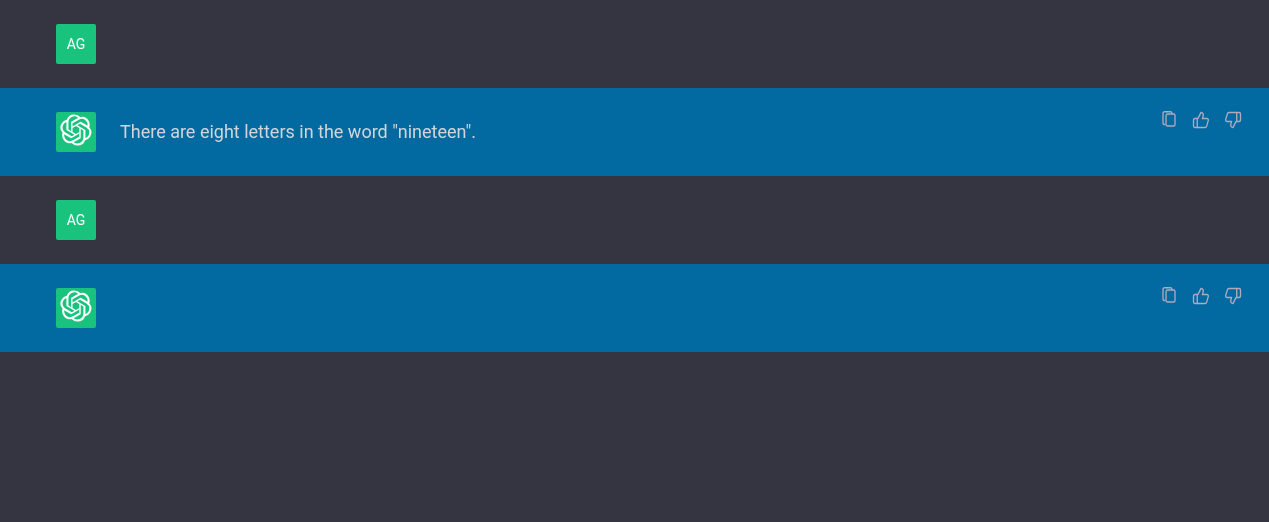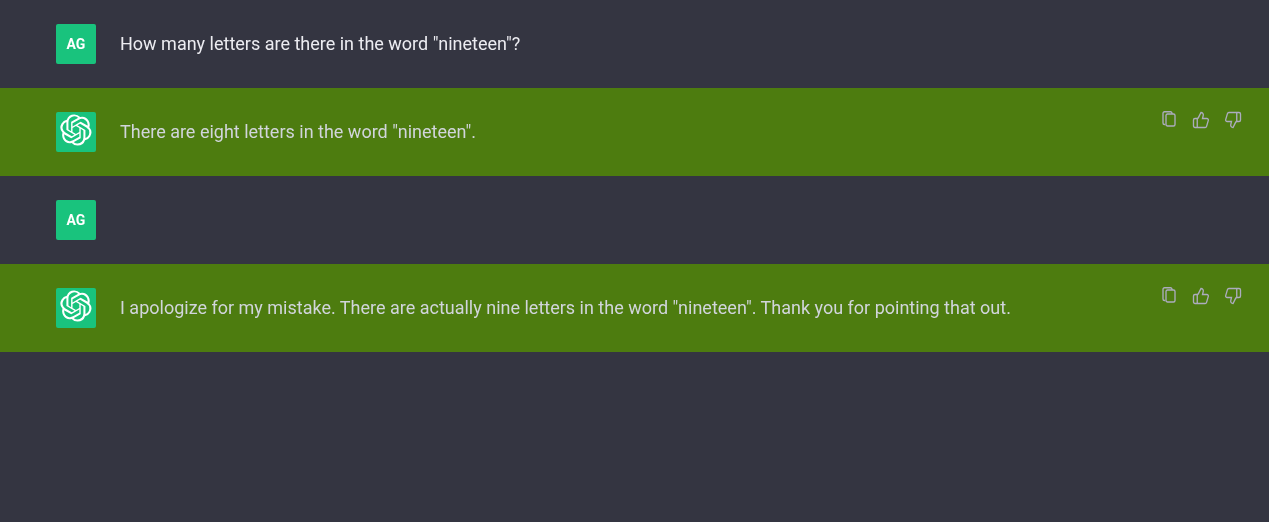--- a/index.html
+++ b/index.html
@@ -18,36 +18,36 @@
   .message-row {
     display: flex;
     padding: 24px 0 24px 56px;
     gap: 24px;
     position: relative;
   }
   .message-row.user {
     background: #343541;
   }
   .message-row.assistant {
-    background: #4d7c0f;
+    background: #0369a1;
   }
   .avatar {
     width: 40px;
     height: 40px;
     flex-shrink: 0;
     display: flex;
     align-items: center;
     justify-content: center;
     border-radius: 2px;
   }
   .avatar.user-avatar {
     background: #19c37d;
     color: #fff;
     font-size: 14px;
-    font-weight: 700;
+    font-weight: 400;
   }
   .avatar.assistant-avatar {
     background: #19c37d;
     padding: 4px;
   }
   .avatar.assistant-avatar svg {
     width: 100%;
     height: 100%;
   }
   .message-content {
@@ -85,21 +85,20 @@
     stroke-width: 1.8;
   }
 </style>
 </head>
 <body>
 
 <div class="message-row user">
   <div class="avatar user-avatar">
     <span>AG</span>
   </div>
-  <div class="message-content">How many letters are there in the word "nineteen"?</div>
 </div>
 
 <div class="message-row assistant">
   <div class="avatar assistant-avatar">
     <span>
       <svg viewBox="0 0 41 41" fill="#fff">
           <path d="M37.532 16.87a9.963 9.963 0 0 0-.856-8.184 10.078 10.078 0 0 0-10.855-4.835A9.964 9.964 0 0 0 18.306.5a10.079 10.079 0 0 0-9.614 6.977 9.967 9.967 0 0 0-6.664 4.834 10.08 10.08 0 0 0 1.24 11.817 9.965 9.965 0 0 0 .856 8.185 10.079 10.079 0 0 0 10.855 4.835 9.965 9.965 0 0 0 7.516 3.35 10.078 10.078 0 0 0 9.617-6.981 9.967 9.967 0 0 0 6.663-4.834 10.079 10.079 0 0 0-1.243-11.813ZM22.498 37.886a7.474 7.474 0 0 1-4.799-1.735c.061-.033.168-.091.237-.134l7.964-4.6a1.294 1.294 0 0 0 .655-1.134V19.054l3.366 1.944a.12.12 0 0 1 .066.092v9.299a7.505 7.505 0 0 1-7.49 7.496ZM6.392 31.006a7.471 7.471 0 0 1-.894-5.023c.06.036.162.099.237.141l7.964 4.6a1.297 1.297 0 0 0 1.308 0l9.724-5.614v3.888a.12.12 0 0 1-.048.103l-8.051 4.649a7.504 7.504 0 0 1-10.24-2.744ZM4.297 13.62A7.469 7.469 0 0 1 8.2 10.333c0 .068-.004.19-.004.274v9.201a1.294 1.294 0 0 0 .654 1.132l9.723 5.614-3.366 1.944a.12.12 0 0 1-.114.01L7.04 23.856a7.504 7.504 0 0 1-2.743-10.237Zm27.658 6.437-9.724-5.615 3.367-1.943a.121.121 0 0 1 .113-.01l8.052 4.648a7.498 7.498 0 0 1-1.158 13.528v-9.476a1.293 1.293 0 0 0-.65-1.132Zm3.35-5.043c-.059-.037-.162-.099-.236-.141l-7.965-4.6a1.298 1.298 0 0 0-1.308 0l-9.723 5.614v-3.888a.12.12 0 0 1 .048-.103l8.05-4.645a7.497 7.497 0 0 1 11.135 7.763Zm-21.063 6.929-3.367-1.944a.12.12 0 0 1-.065-.092v-9.299a7.497 7.497 0 0 1 12.293-5.756 6.94 6.94 0 0 0-.236.134l-7.965 4.6a1.294 1.294 0 0 0-.654 1.132l-.006 11.225Zm1.829-3.943 4.33-2.501 4.332 2.5v5l-4.331 2.5-4.331-2.5V18Z"></path>
         </svg>
     </span>
   </div>
@@ -139,21 +138,20 @@
 </div>
 
 <div class="message-row assistant">
   <div class="avatar assistant-avatar">
     <span>
       <svg viewBox="0 0 41 41" fill="#fff">
           <path d="M37.532 16.87a9.963 9.963 0 0 0-.856-8.184 10.078 10.078 0 0 0-10.855-4.835A9.964 9.964 0 0 0 18.306.5a10.079 10.079 0 0 0-9.614 6.977 9.967 9.967 0 0 0-6.664 4.834 10.08 10.08 0 0 0 1.24 11.817 9.965 9.965 0 0 0 .856 8.185 10.079 10.079 0 0 0 10.855 4.835 9.965 9.965 0 0 0 7.516 3.35 10.078 10.078 0 0 0 9.617-6.981 9.967 9.967 0 0 0 6.663-4.834 10.079 10.079 0 0 0-1.243-11.813ZM22.498 37.886a7.474 7.474 0 0 1-4.799-1.735c.061-.033.168-.091.237-.134l7.964-4.6a1.294 1.294 0 0 0 .655-1.134V19.054l3.366 1.944a.12.12 0 0 1 .066.092v9.299a7.505 7.505 0 0 1-7.49 7.496ZM6.392 31.006a7.471 7.471 0 0 1-.894-5.023c.06.036.162.099.237.141l7.964 4.6a1.297 1.297 0 0 0 1.308 0l9.724-5.614v3.888a.12.12 0 0 1-.048.103l-8.051 4.649a7.504 7.504 0 0 1-10.24-2.744ZM4.297 13.62A7.469 7.469 0 0 1 8.2 10.333c0 .068-.004.19-.004.274v9.201a1.294 1.294 0 0 0 .654 1.132l9.723 5.614-3.366 1.944a.12.12 0 0 1-.114.01L7.04 23.856a7.504 7.504 0 0 1-2.743-10.237Zm27.658 6.437-9.724-5.615 3.367-1.943a.121.121 0 0 1 .113-.01l8.052 4.648a7.498 7.498 0 0 1-1.158 13.528v-9.476a1.293 1.293 0 0 0-.65-1.132Zm3.35-5.043c-.059-.037-.162-.099-.236-.141l-7.965-4.6a1.298 1.298 0 0 0-1.308 0l-9.723 5.614v-3.888a.12.12 0 0 1 .048-.103l8.05-4.645a7.497 7.497 0 0 1 11.135 7.763Zm-21.063 6.929-3.367-1.944a.12.12 0 0 1-.065-.092v-9.299a7.497 7.497 0 0 1 12.293-5.756 6.94 6.94 0 0 0-.236.134l-7.965 4.6a1.294 1.294 0 0 0-.654 1.132l-.006 11.225Zm1.829-3.943 4.33-2.501 4.332 2.5v5l-4.331 2.5-4.331-2.5V18Z"></path>
         </svg>
     </span>
   </div>
-  <div class="message-content">I apologize for my mistake. There are actually nine letters in the word "nineteen". Thank you for pointing that out.</div>
   <div class="actions">
     <div class="action-btn">
       <span>
         <svg viewBox="0 0 24 24">
             <rect x="8" y="4" width="12" height="16" rx="2"></rect>
             <path d="M16 4V3a2 2 0 0 0-2-2H6a2 2 0 0 0-2 2v13a2 2 0 0 0 2 2h1"></path>
           </svg>
       </span>
     </div>
     <div class="action-btn">

